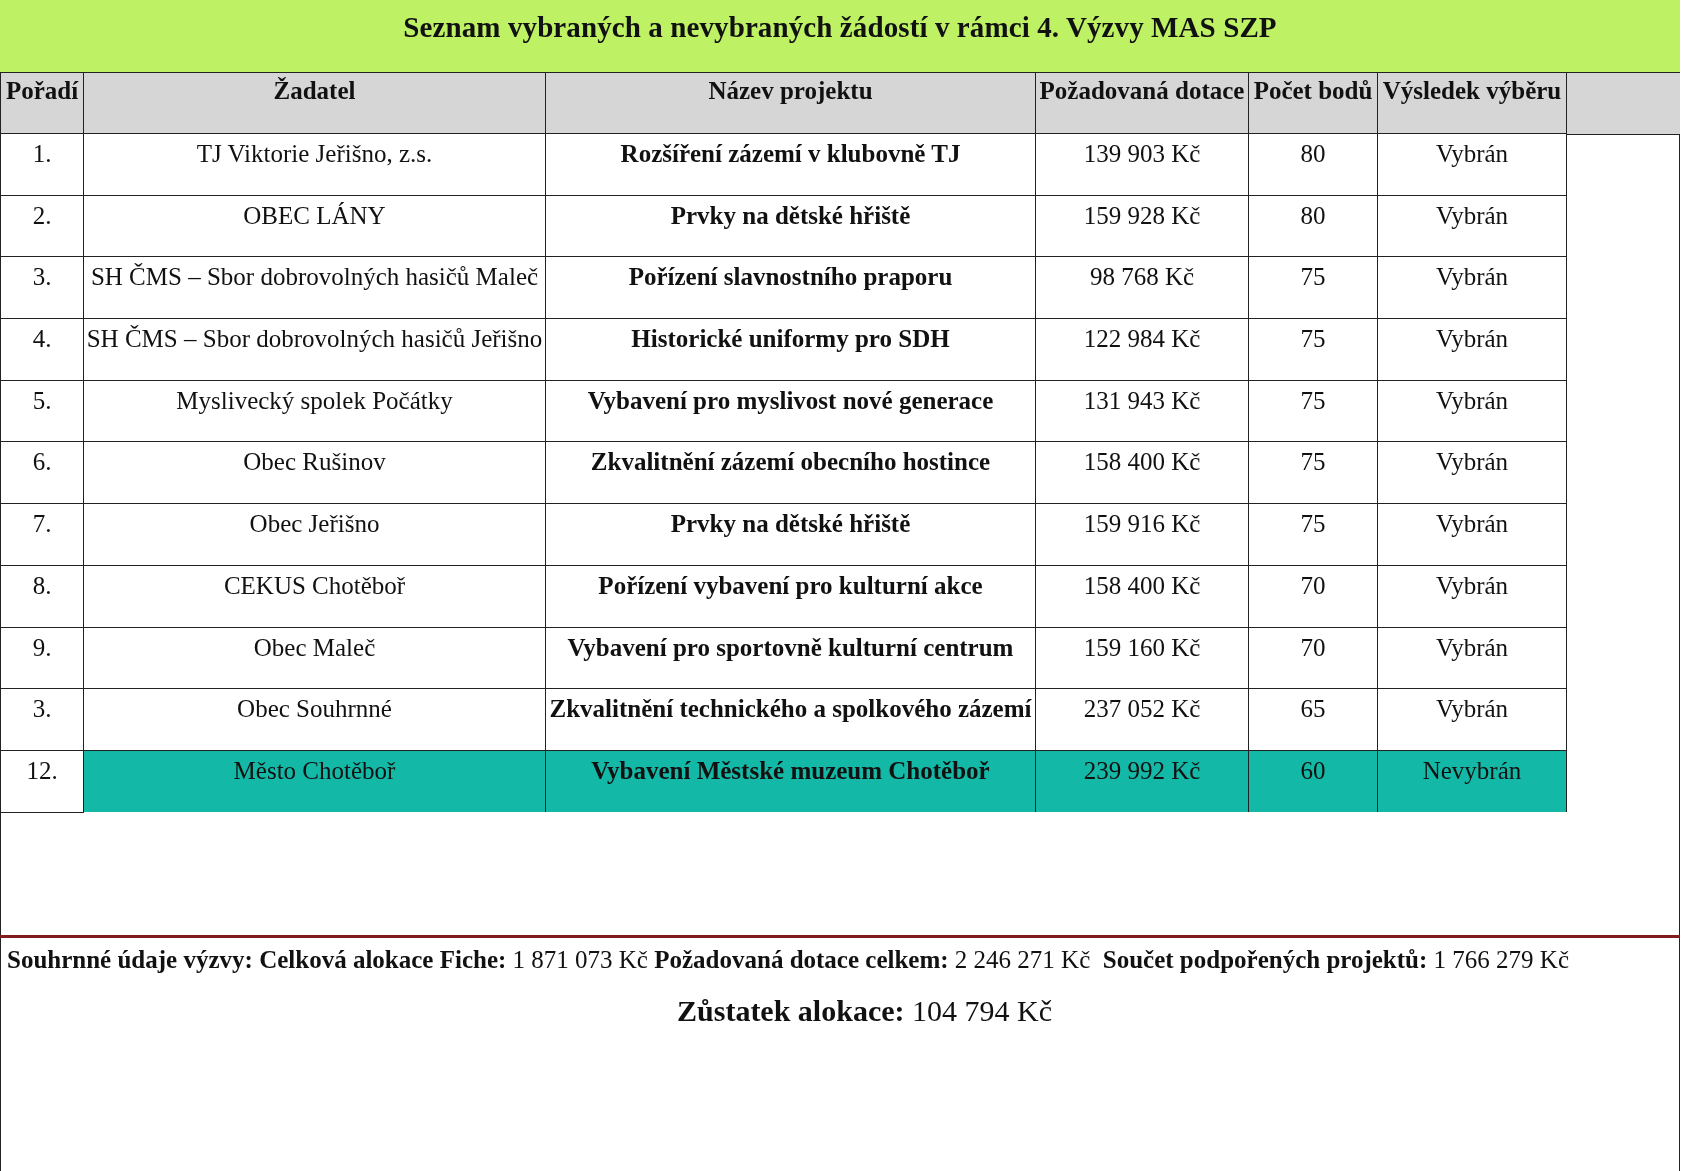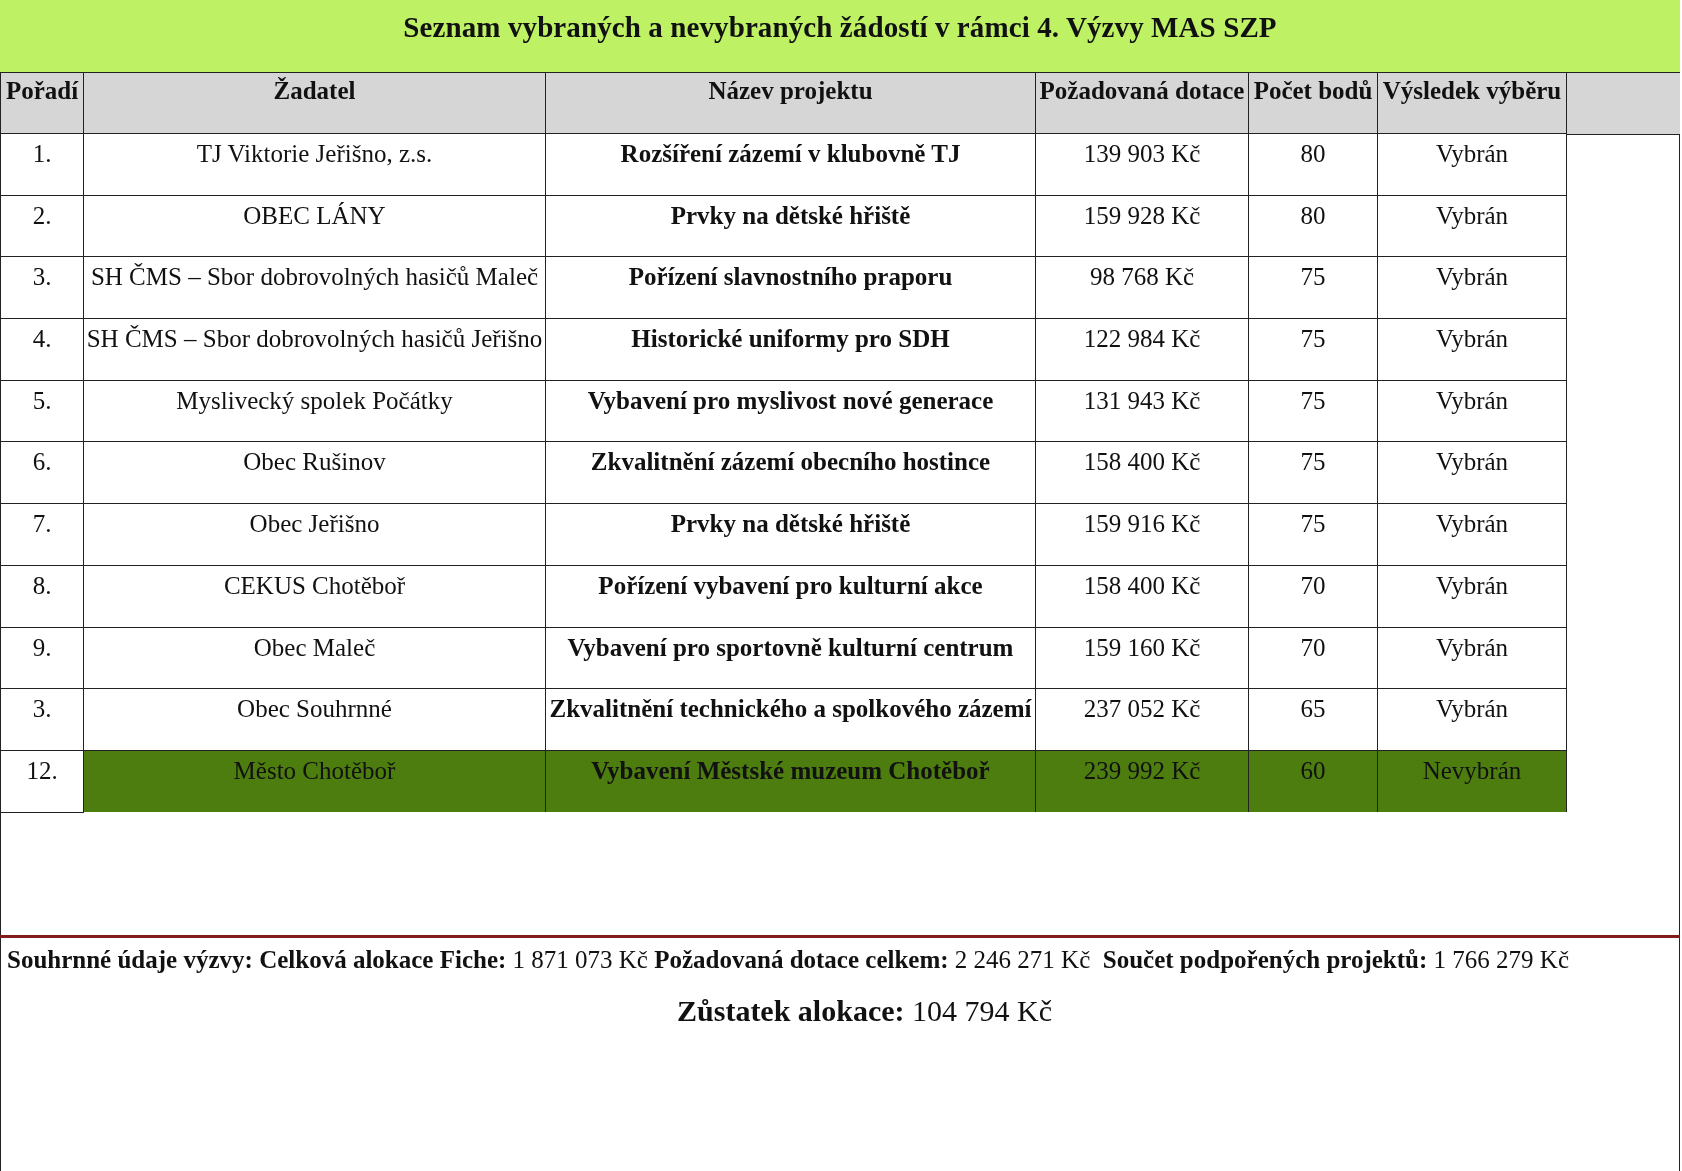--- a/index.html
+++ b/index.html
@@ -10,21 +10,21 @@
   .title-band { position:absolute; left:0; top:0; width:1680px; height:73px;
                 background:#bef264; border-bottom:1px solid #222; box-sizing:border-box; }
   .title { position:absolute; left:0; top:11px; width:1680px; text-align:center;
            font-weight:bold; font-size:29px; letter-spacing:0.1px; }
   table.grid { position:absolute; left:0; top:72px; border-collapse:collapse; table-layout:fixed; }
   table.grid td, table.grid th { border:1px solid #222; text-align:center; vertical-align:top;
            padding:0; font-size:25px; overflow:hidden; white-space:nowrap; }
   table.grid th { background:#d6d6d6; font-weight:bold; height:61px; padding-top:4px; box-sizing:border-box; }
   table.grid td { height:61.7px; padding-top:6px; box-sizing:border-box; font-weight:normal; }
   table.grid td.proj { font-weight:bold; }
-  tr.nevybran td.peach { background:#4d7c0f; }
+  tr.nevybran td.peach { background:#14b8a6; }
   tr.nevybran.first td.peach { border-bottom:none; }
   tr.nevybran.second td.peach { border-top:none; }
   .right-strip { position:absolute; left:1566px; top:73px; width:114px; height:62px;
                  background:#d6d6d6; border-bottom:1px solid #222; box-sizing:border-box; }
   .footer { position:absolute; left:0; top:935px; width:1680px; height:236px; border-top:3px solid #7f1d1d; }
   .sum-line { position:absolute; left:7px; top:8px; font-size:25px; white-space:nowrap; }
   .sum-line b { font-weight:bold; }
   .rest-line { position:absolute; left:0; top:56px; width:1052px; text-align:right; font-size:30px; white-space:nowrap; }
 </style>
 </head>

